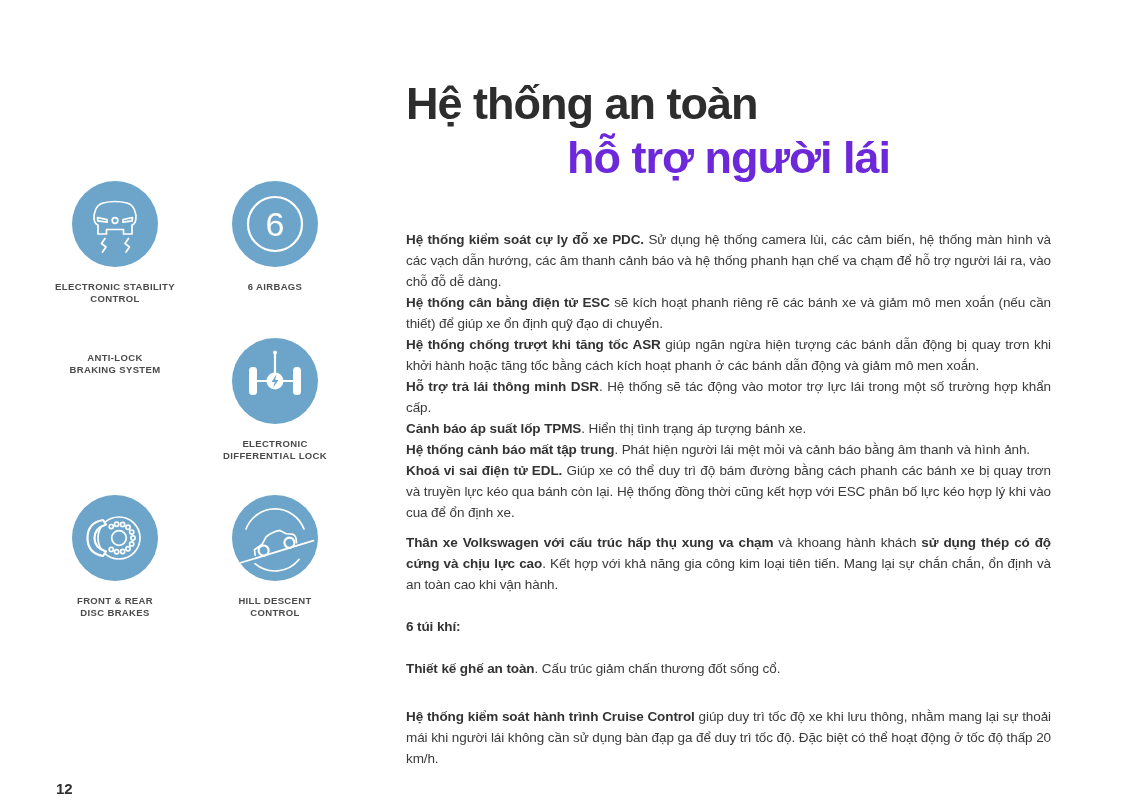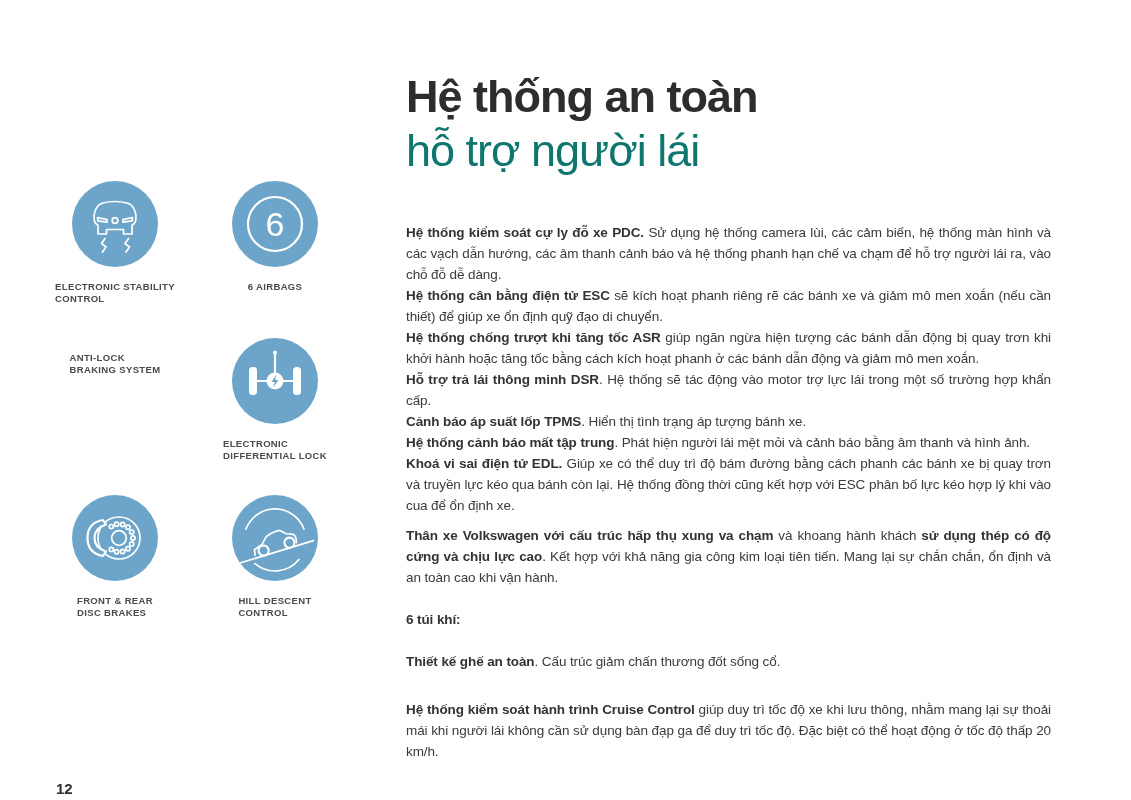--- a/index.html
+++ b/index.html
@@ -16,35 +16,35 @@
     display:grid;grid-template-columns:160px 160px;grid-auto-rows:157px;
   }
   .icon-cell{display:flex;flex-direction:column;align-items:center;}
   .icon-circle{
     width:86px;height:86px;border-radius:50%;background:var(--accent);
     display:flex;align-items:center;justify-content:center;flex:0 0 auto;
   }
   .icon-circle svg{width:86px;height:86px;display:block;}
   .icon-label{
     margin-top:14px;font-size:9.5px;font-weight:700;letter-spacing:.35px;
-    line-height:12px;text-align:left;color:#4a4a4c;white-space:pre-line;max-width:150px;
+    line-height:12px;text-align:center;color:#4a4a4c;white-space:pre-line;max-width:150px;
   }
   .ws{stroke:#fff;stroke-width:2.2;fill:none;stroke-linecap:round;stroke-linejoin:round;}
   .wst{stroke:#fff;stroke-width:1.7;fill:none;stroke-linecap:round;stroke-linejoin:round;}
   .wf{fill:#ffffff;}
   .af{fill:var(--accent);}
   .afs{fill:var(--accent);stroke:#fff;stroke-width:2.2;stroke-linejoin:round;}
   .dotted{stroke:#fff;stroke-width:1.8;fill:none;stroke-dasharray:.6 3.8;stroke-linecap:round;}
   .svgtxt{fill:#fff;font-family:"Liberation Sans",sans-serif;}
 
   
   .content{position:absolute;left:406px;top:70px;width:645px;}
   .h1{margin:0 0 44px 0;font-size:45px;line-height:54px;letter-spacing:-1px;}
-  .h1 .l1{display:block;font-weight:700;color:#2d2d2d;}
-  .h1 .l2{display:block;font-weight:400;color:#0f766e;}
+  .h1 .l1{display:block;font-weight:700;color:#2d2d2d;margin-top:7px;}
+  .h1 .l2{display:block;font-weight:700;color:#6d28d9;text-align:center;}
   .para{margin:0;font-size:13.5px;line-height:21px;text-align:justify;color:#3a3a3a;letter-spacing:-.1px;}
   .para strong{font-weight:700;color:#333;}
   .mt-sm{margin-top:9px;}
   .mt-md{margin-top:21px;}
   .mt-lg{margin-top:27px;}
   .bullets{list-style:none;margin:2px 0 0 0;padding:0;}
   .bullets li{
     position:relative;padding-left:15px;font-size:13.5px;line-height:22px;color:#3a3a3a;
   }
   .bullets li::before{content:"•";position:absolute;left:2px;top:0;color:#3a3a3a;}

